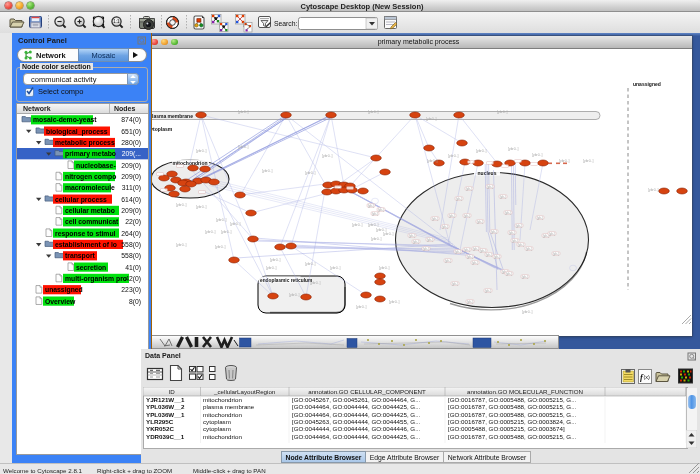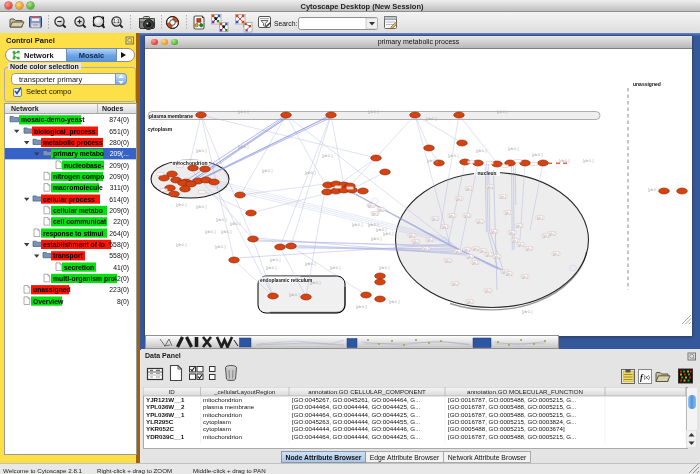--- a/index.html
+++ b/index.html
@@ -518,53 +518,53 @@
    <circle cx="295" cy="5" r="1"></circle>
         <circle cx="352" cy="6" r="1"></circle>
         <circle cx="363" cy="9" r="1"></circle>
    <circle cx="375" cy="4" r="1"></circle>
         <circle cx="388" cy="8" r="1"></circle>
         <circle cx="399" cy="5" r="1"></circle>
   </g>
  </svg>
 </div>
 
-<div class="ab" style="left:0;top:33px;width:140px;height:430px;background:#fde047;border-right:4px solid #a16207;box-sizing:border-box">
+<div class="ab" style="left:12px;top:33px;width:140px;height:430px;background:#3b82f6;border-right:1px solid #a16207;box-sizing:border-box">
  <div class="ab" style="left:6px;top:3px;font-size:7.5px;font-weight:bold;color:#1a1a1a">Control Panel</div>
  <svg class="ab" style="left:125px;top:3px" width="10" height="9">
       <rect x="1" y="1" width="7.5" height="7" fill="none" stroke="#777" stroke-width="1"></rect>
       <circle cx="4.7" cy="4.3" r="2" fill="none" stroke="#777" stroke-width=".8"></circle>
       <line x1="6.2" y1="5.8" x2="7.6" y2="7.2" stroke="#777" stroke-width="1"></line>
     </svg>
 
  <div class="ab" style="left:5px;top:15px;width:130px;height:14px;background:#fdfdfd;border:1px solid #8d8d8d;border-radius:8px;box-sizing:border-box"></div>
  <div class="ab" style="left:66px;top:15px;width:51px;height:14px;background:linear-gradient(#b4d5f7,#6da3e4 55%,#5a95dd);border:1px solid #6d8db5;box-sizing:border-box"></div>
  <svg class="ab" style="left:11px;top:17px" width="11" height="10">
   <line x1="3" y1="2" x2="3" y2="8" stroke="#2a8a2a" stroke-width="1"></line>
       <line x1="3" y1="4" x2="7" y2="2" stroke="#2a8a2a" stroke-width="1"></line>
       <line x1="3" y1="6" x2="7" y2="8" stroke="#2a8a2a" stroke-width="1"></line>
   <circle cx="3" cy="2.2" r="1.5" fill="#39b539"></circle>
       <circle cx="7.3" cy="2" r="1.5" fill="#39b539"></circle>
       <circle cx="3" cy="8" r="1.5" fill="#39b539"></circle>
       <circle cx="7.3" cy="8" r="1.5" fill="#39b539"></circle>
  </svg>
  <div class="ab" style="left:24px;top:18px;font-size:7.5px;font-weight:bold;color:#111">Network</div>
- <div class="ab" style="left:66px;top:18px;width:51px;text-align:center;font-size:7.5px;font-weight:bold;color:#0a2a55">Mosaic</div>
+ <div class="ab" style="left:66px;top:18px;width:51px;text-align:center;font-size:7.5px;font-weight:normal;color:#0a2a55">Mosaic</div>
  <div class="ab" style="left:121px;top:18.5px;width:0;height:0;border-left:5px solid #111;border-top:3.5px solid transparent;border-bottom:3.5px solid transparent"></div>
 
  <div class="ab" style="left:4px;top:34px;width:132px;height:35px;border:1px solid #adadad;border-radius:3px;box-sizing:border-box"></div>
  <div class="ab" style="left:8px;top:29.5px;background:#e6e6e6;padding:0 2px;font-size:7px;font-weight:bold;color:#111">Node color selection</div>
 
  <div class="ab" style="left:11px;top:40px;width:116px;height:12px;background:#fff;border:1px solid #9a9a9a;border-radius:4px;box-sizing:border-box"></div>
  <div class="ab" style="left:115px;top:40px;width:12px;height:12px;background:linear-gradient(#cfe3fb,#74a9e8);border:1px solid #7d96b8;border-radius:0 4px 4px 0;box-sizing:border-box"></div>
  <svg class="ab" style="left:117px;top:41.5px" width="8" height="9">
       <path d="M4 0 L6.8 3 L1.2 3 Z" fill="#fff"></path>
       <path d="M4 9 L6.8 6 L1.2 6 Z" fill="#fff"></path>
     </svg>
- <div class="ab" style="left:19px;top:42px;font-size:7.5px;color:#111">transporter primary</div>
+ <div class="ab" style="left:19px;top:42px;font-size:7.5px;color:#111">communicat activity</div>
 
  <div class="ab" style="left:13px;top:55px;width:9px;height:9px;background:linear-gradient(#fdfdfd,#dce8f8);border:1.5px solid #5b87c5;border-radius:2px;box-sizing:border-box"></div>
  <svg class="ab" style="left:13px;top:52.5px" width="11" height="11">
       <path d="M2 5 L4 7.5 L8 1.5" fill="none" stroke="#1d4e9e" stroke-width="1.6"></path>
     </svg>
  <div class="ab" style="left:26px;top:54px;font-size:7.5px;color:#111">Select compo</div>
 
  <div class="ab" style="left:4px;top:70px;width:133px;height:352px;background:#fff;border:1px solid #9a9a9a;box-sizing:border-box"></div>
  <div class="ab" style="left:5px;top:71px;width:131px;height:9.5px;background:linear-gradient(#f6f6f6,#dcdcdc);border-bottom:1px solid #a8a8a8;box-sizing:border-box"></div>
  <div class="ab" style="left:11px;top:72px;font-size:7px;font-weight:bold;color:#222">Network</div>

